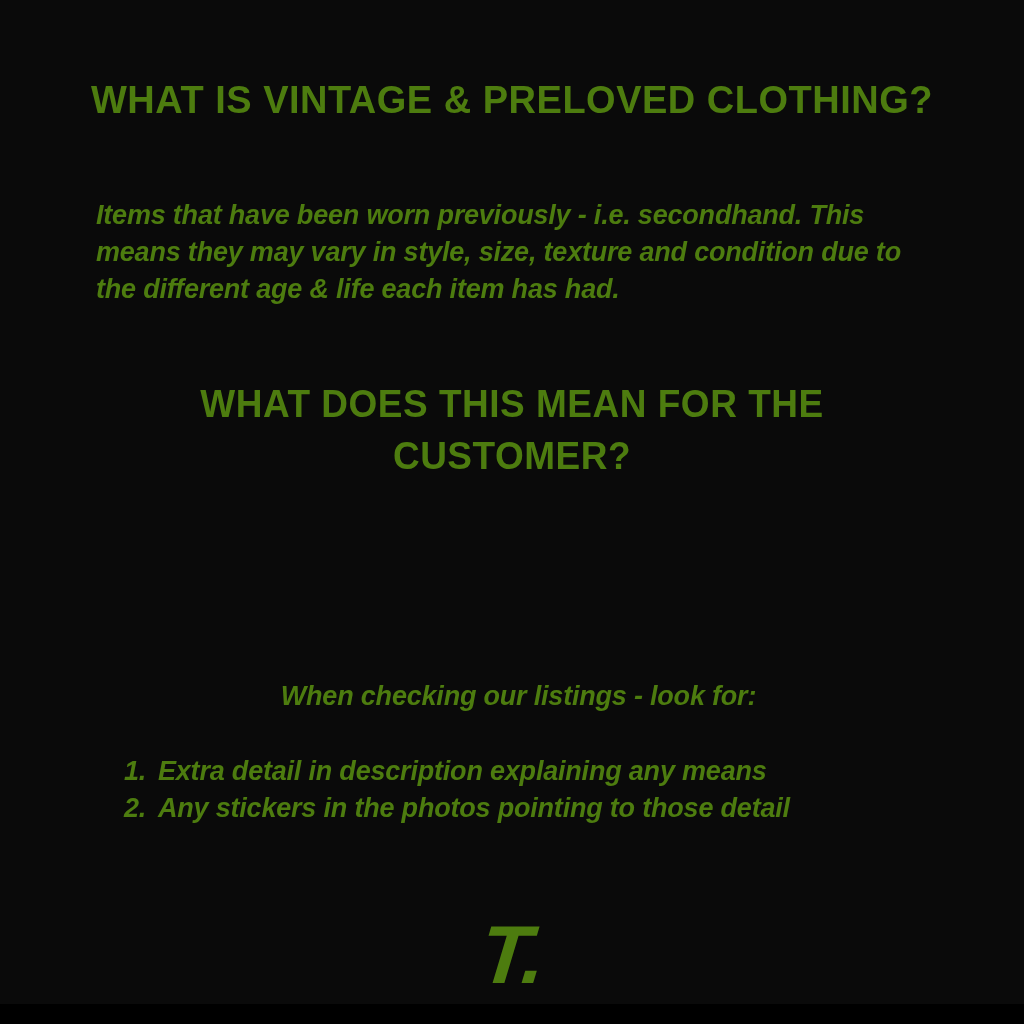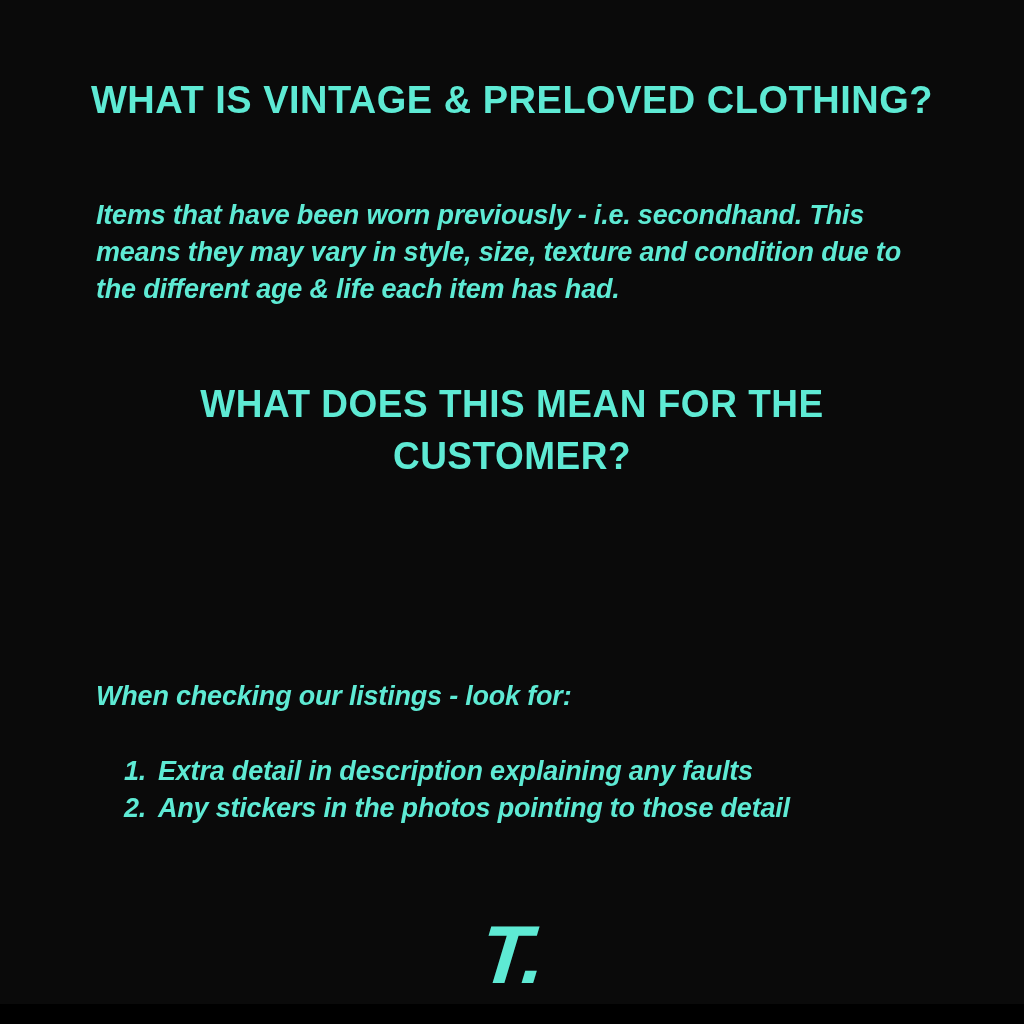--- a/index.html
+++ b/index.html
@@ -8,21 +8,21 @@
     background: #000;
   }
   .canvas {
     position: relative;
     width: 1024px;
     height: 1004px;
     margin: 0 auto;
     background: #0a0a0a;
     overflow: hidden;
     font-family: "Liberation Sans", "DejaVu Sans", sans-serif;
-    color: #5eead4;
+    color: #4d7c0f;
   }
   .h1 {
     position: absolute;
     top: 80px;
     left: 0;
     width: 100%;
     text-align: center;
     font-size: 38px;
     font-weight: 900;
     letter-spacing: 0.5px;
@@ -46,21 +46,21 @@
     left: 132px;
     width: 760px;
     text-align: center;
     font-size: 37px;
     font-weight: 900;
     letter-spacing: 0.5px;
     line-height: 50px;
     transform: scaleY(1.04);
   }
   .para-2 { top: 530px; }
-  .lead-in { top: 678px; }
+  .lead-in { top: 678px; text-align: center; }
   .fault-list {
     position: absolute;
     top: 753px;
     left: 124px;
     width: 800px;
     font-size: 27px;
     font-weight: bold;
     font-style: italic;
     line-height: 37px;
     letter-spacing: -0.2px;
@@ -98,21 +98,21 @@
   <div class="para para-1">Items that have been worn previously - i.e. secondhand. This means they may vary in style, size, texture and condition due to the different age &amp; life each item has had.</div>
 
   <div class="h2">WHAT DOES THIS MEAN FOR THE CUSTOMER?</div>
 
 
   <div class="para lead-in">When checking our listings - look for:</div>
 
   <div class="fault-list">
     <div class="fault-row">
       <span class="fault-num">1.</span>
-      <span class="fault-text">Extra detail in description explaining any faults</span>
+      <span class="fault-text">Extra detail in description explaining any means</span>
     </div>
     <div class="fault-row">
       <span class="fault-num">2.</span>
       <span class="fault-text">Any stickers in the photos pointing to those detail</span>
     </div>
   </div>
 
   <div class="logo">T.</div>
 
 </div>

